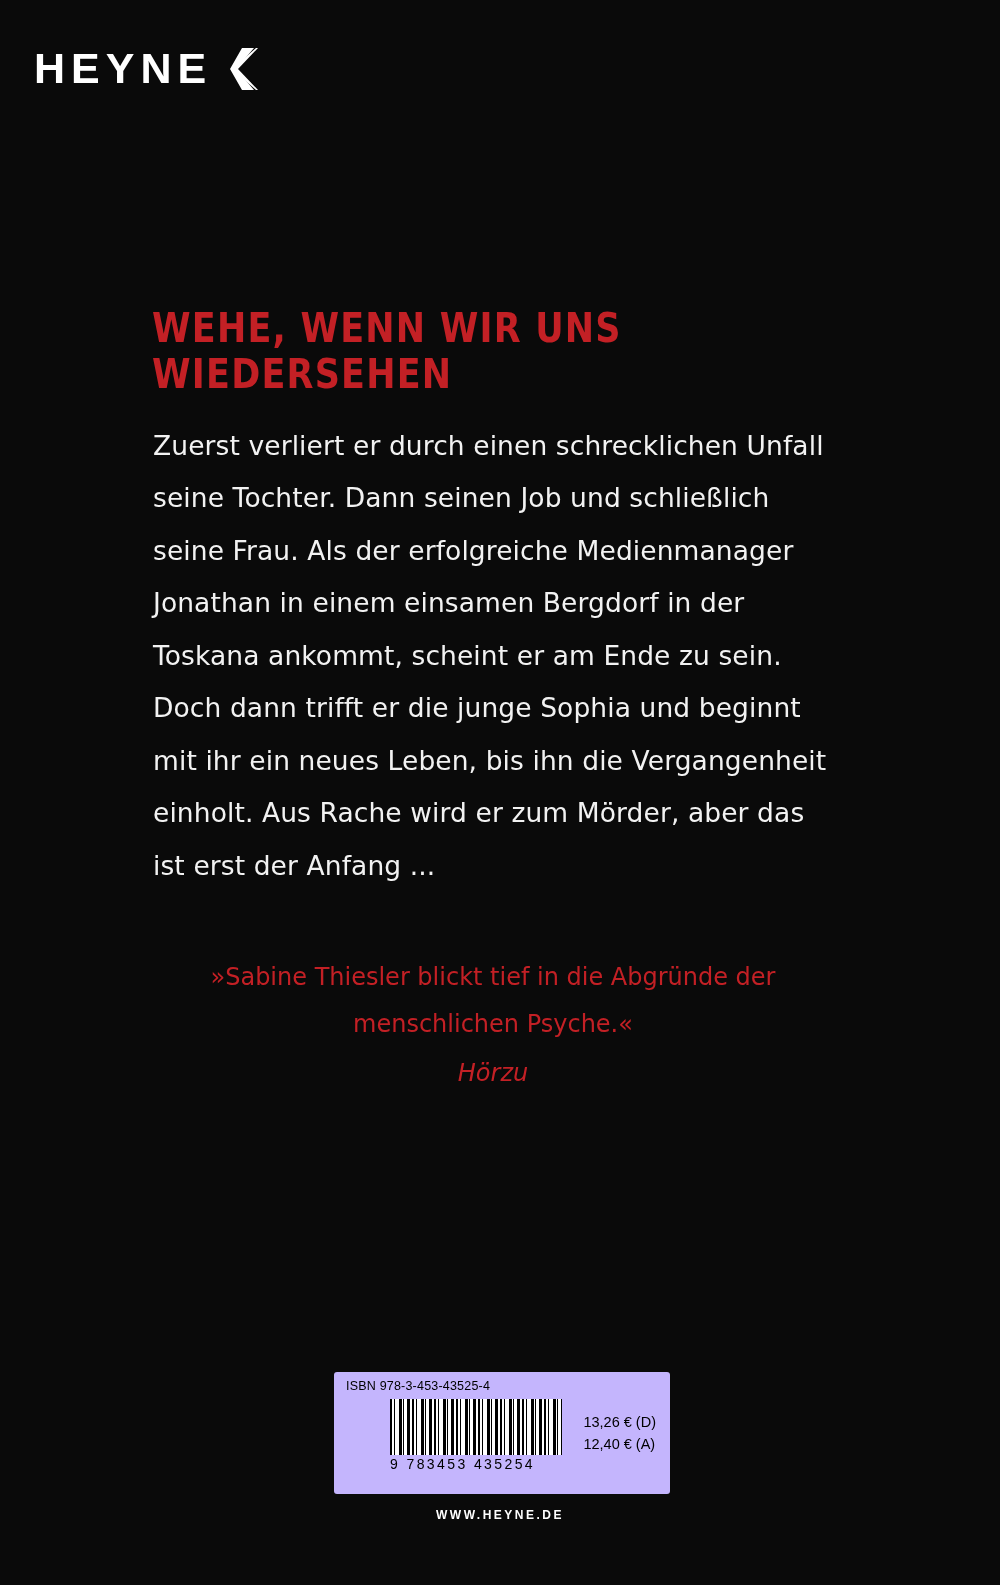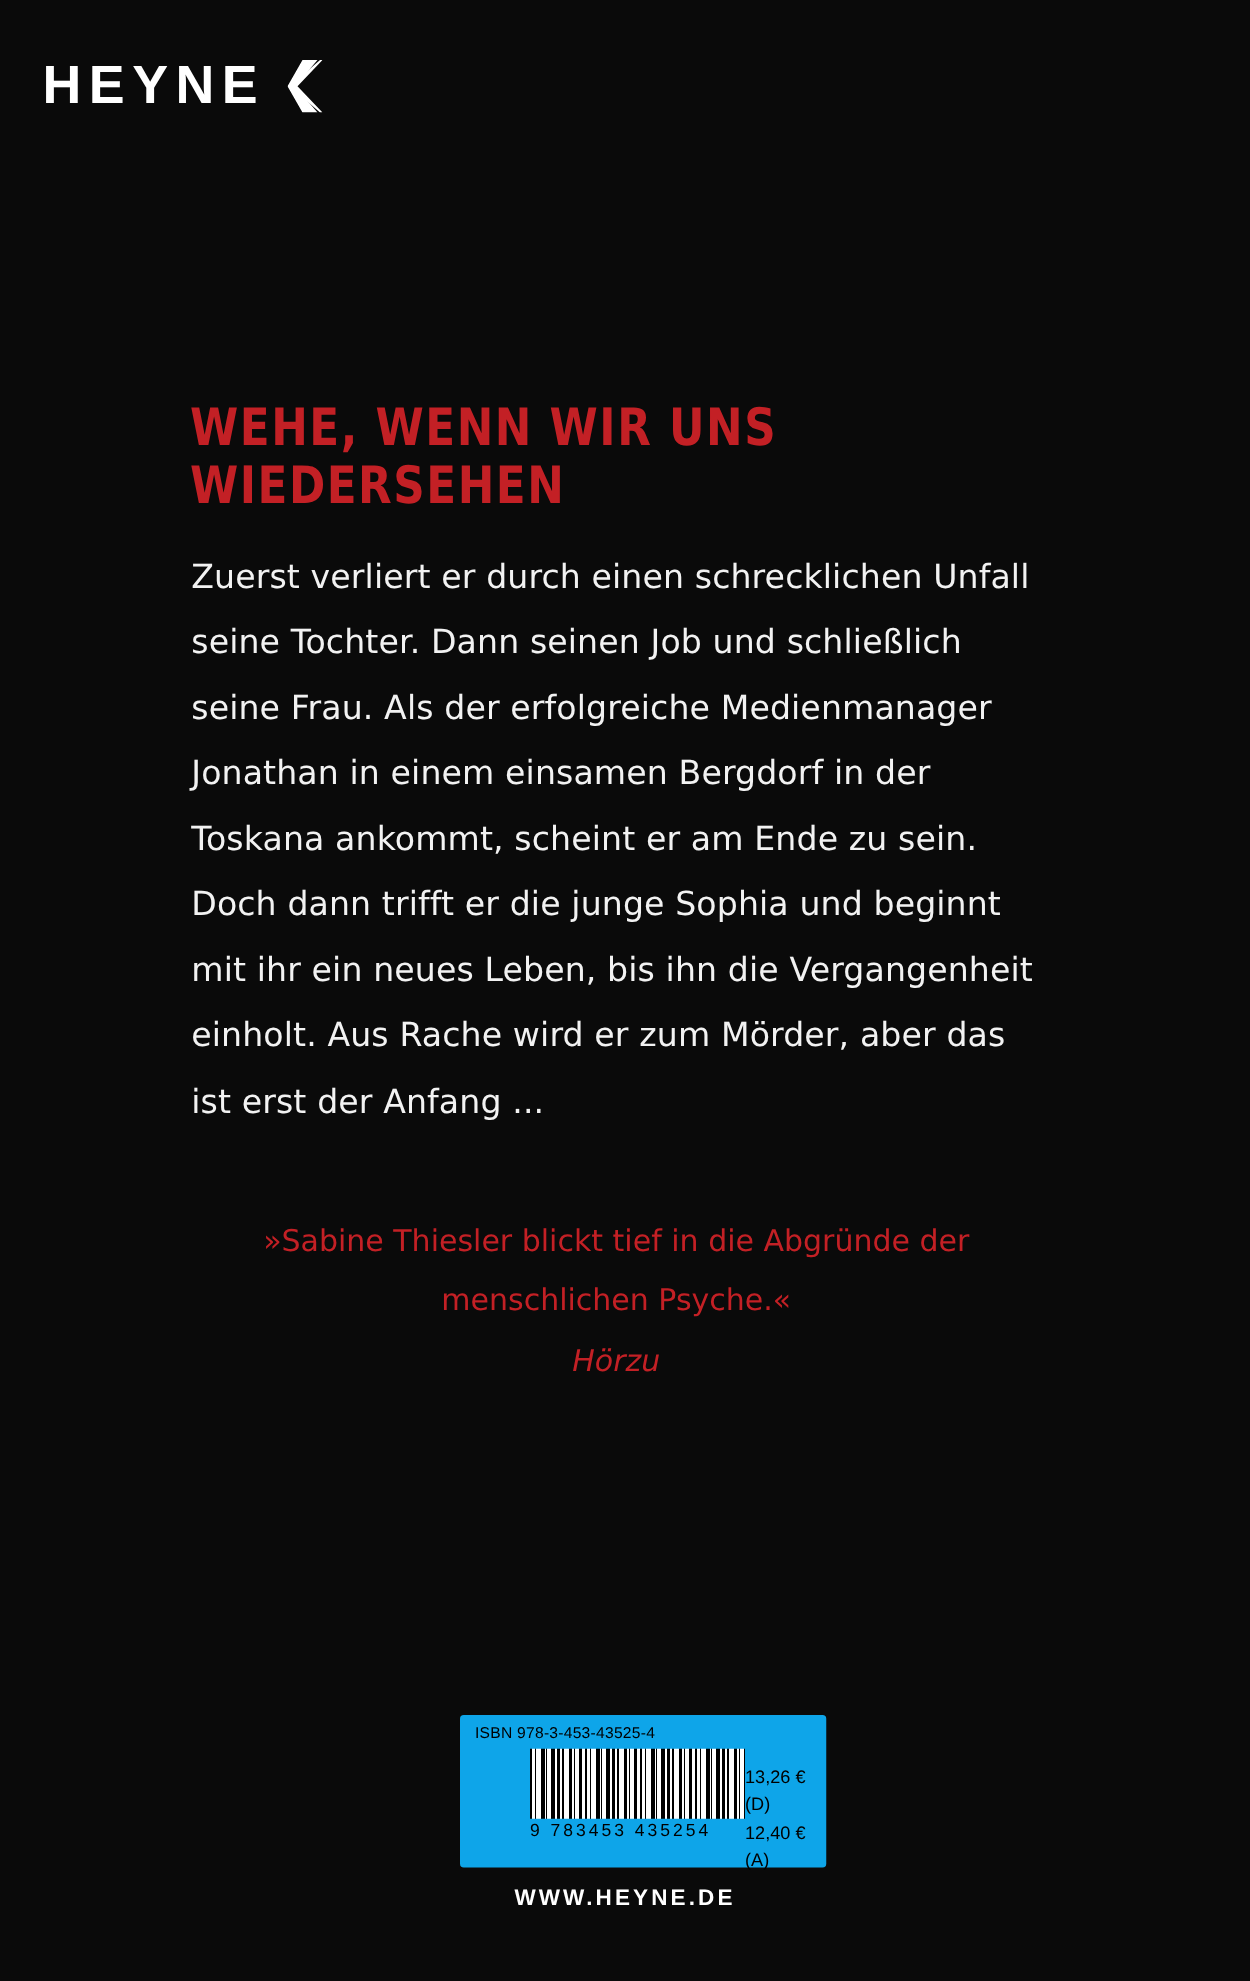--- a/index.html
+++ b/index.html
@@ -45,21 +45,21 @@
     height: 42px;
     position: relative;
     margin-left: -2px;
   }
   .logo-chevron svg { display: block; }
 
   
   .blurb {
     position: absolute;
     left: 152px;
-    top: 321px;
+    top: 305px;
     width: 690px;
   }
 
   .blurb-title {
     font-family: "DejaVu Sans", sans-serif;
     font-weight: bold;
     font-size: 35px;
     letter-spacing: 1.2px;
     color: #c32025;
     text-transform: uppercase;
@@ -89,25 +89,25 @@
   }
   .quote-source {
     font-style: italic;
     display: block;
     margin-top: 2px;
   }
 
   
   .barcode-area {
     position: absolute;
-    left: 368px;
+    left: 334px;
     top: 1372px;
-    width: 293px;
+    width: 336px;
     height: 122px;
-    background: #0ea5e9;
+    background: #c4b5fd;
     border-radius: 3px;
     color: #000000;
     box-sizing: border-box;
     padding: 7px 10px 4px 12px;
   }
   .isbn-line {
     font-family: "Liberation Sans", sans-serif;
     font-size: 12.5px;
     letter-spacing: 0.2px;
     color: #000;
@@ -151,21 +151,21 @@
   }
 
   .website {
     position: absolute;
     left: 0;
     right: 0;
     top: 1508px;
     text-align: center;
     font-family: "Liberation Sans", sans-serif;
     font-weight: bold;
-    font-size: 18px;
+    font-size: 12px;
     letter-spacing: 2.5px;
     color: #ffffff;
   }
 </style>
 </head>
 <body>
 
 <div class="book-back">
 
   <div class="logo">

